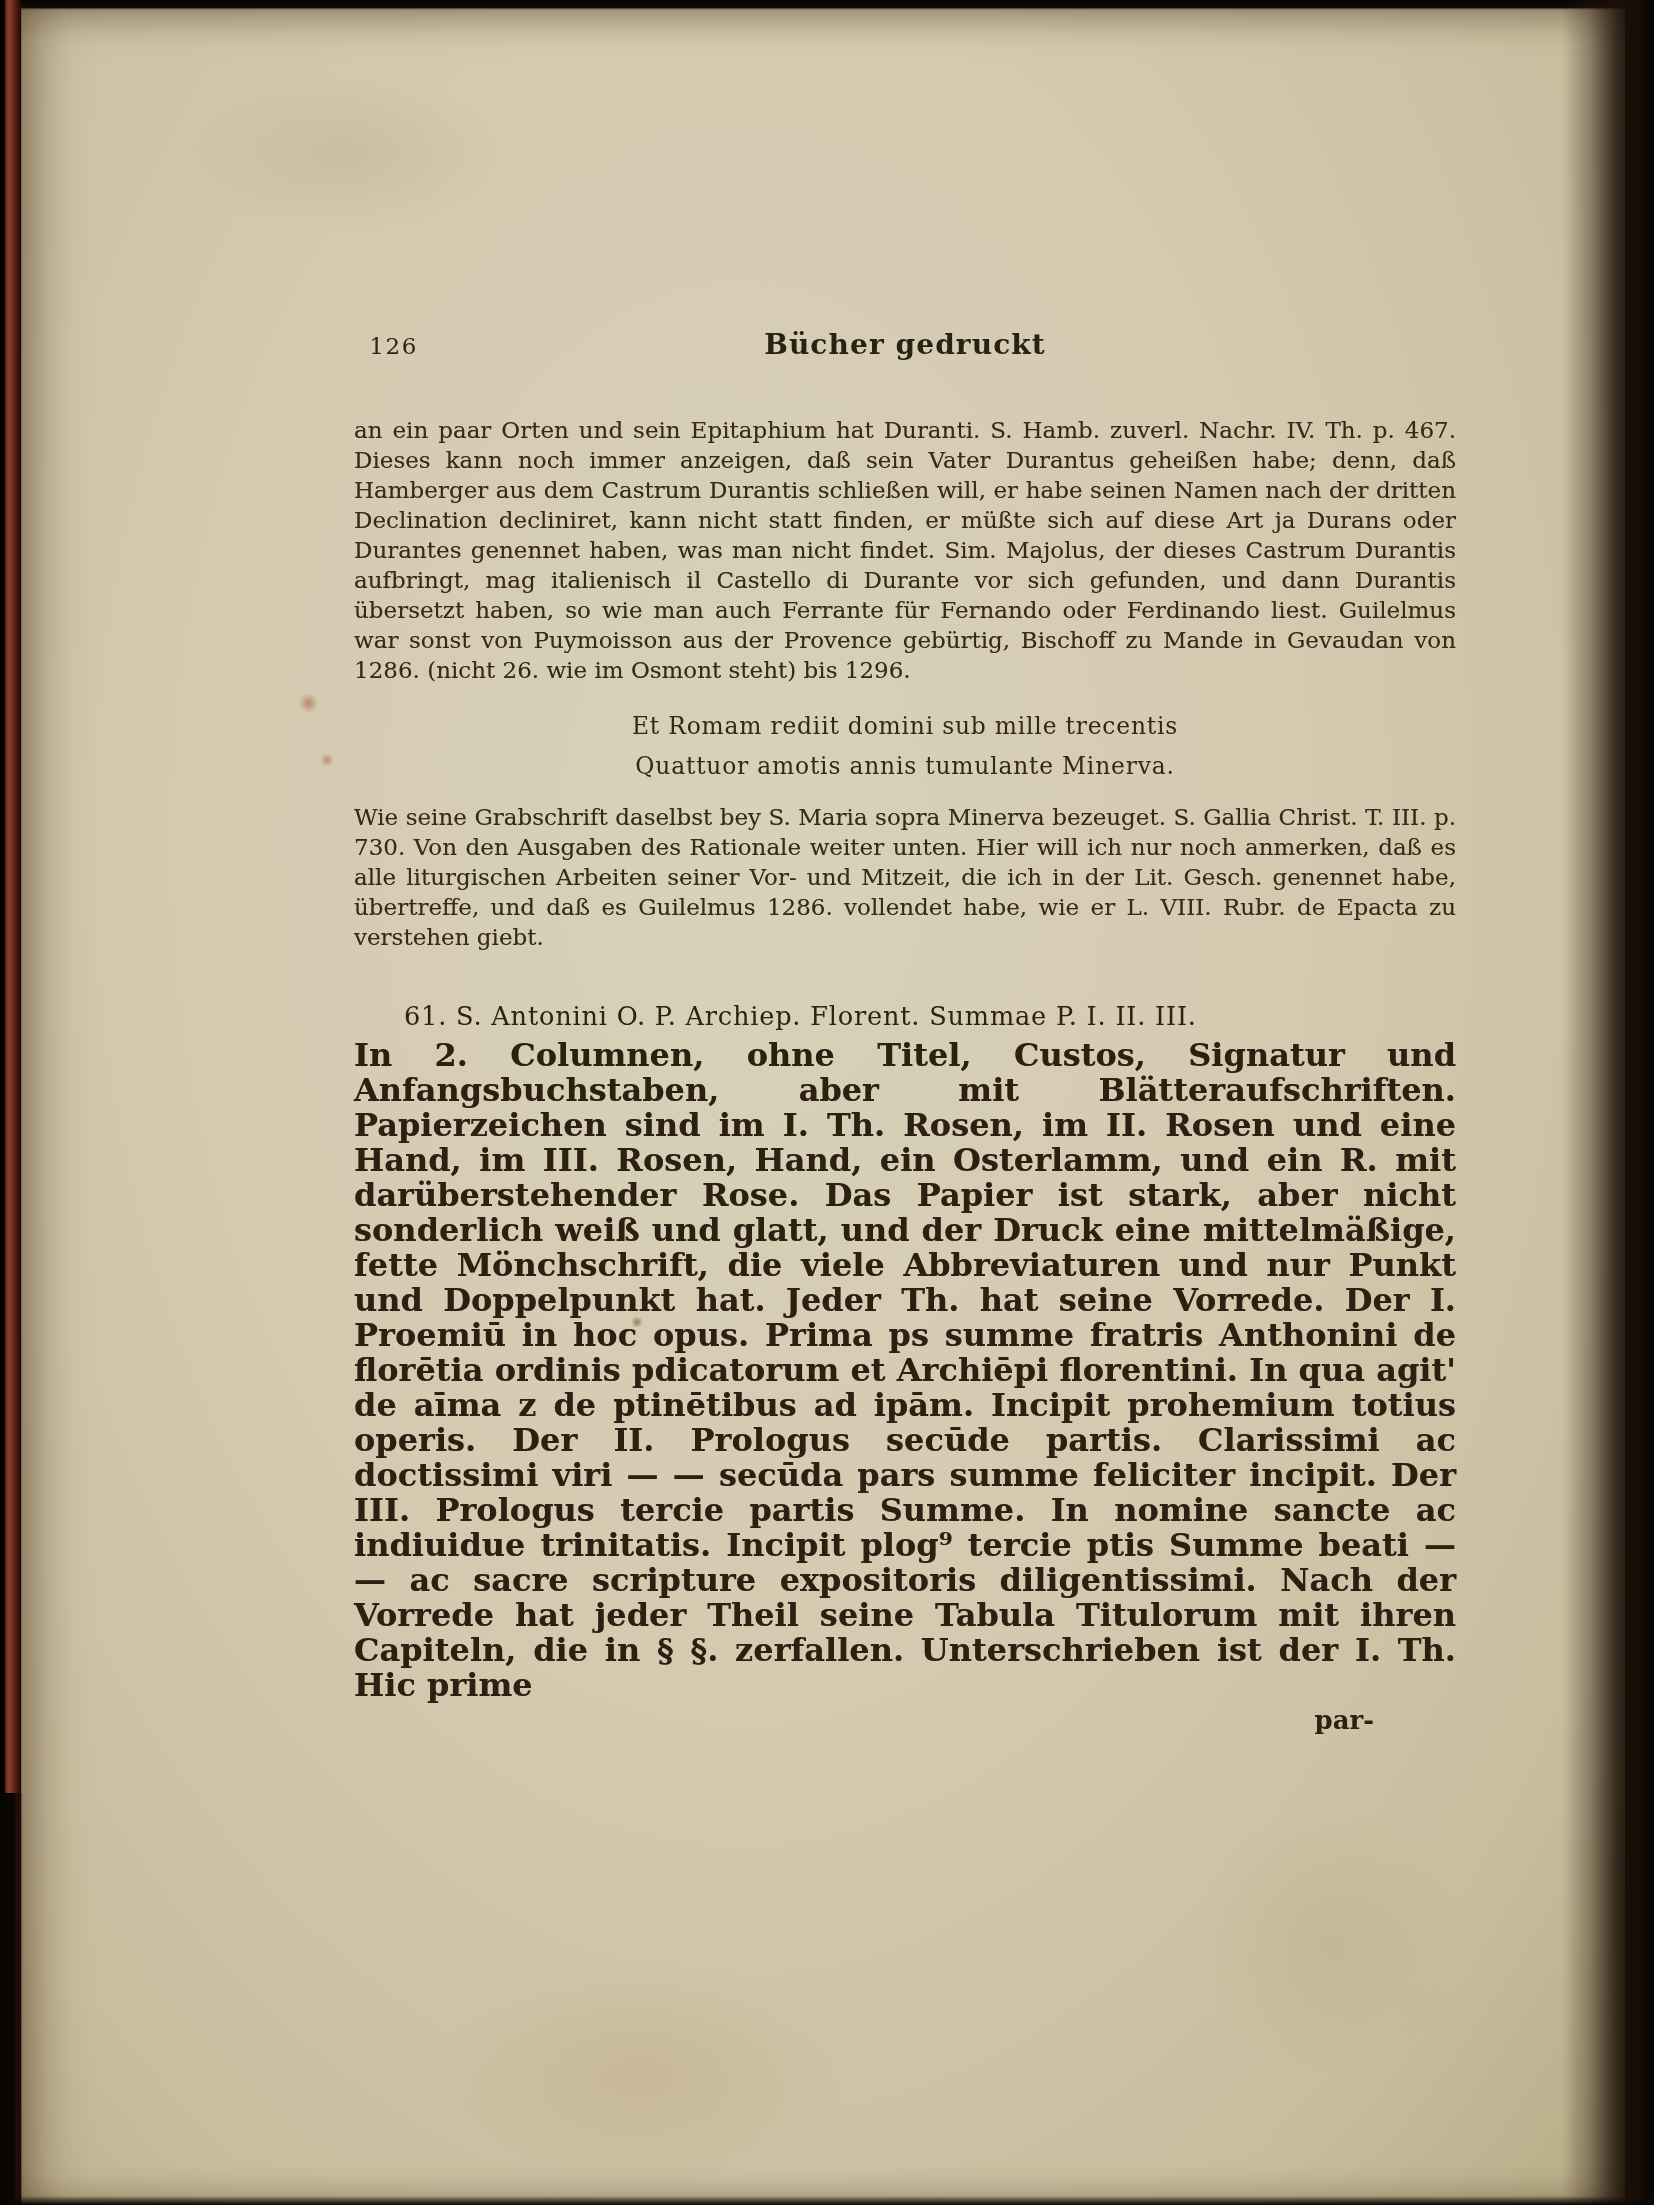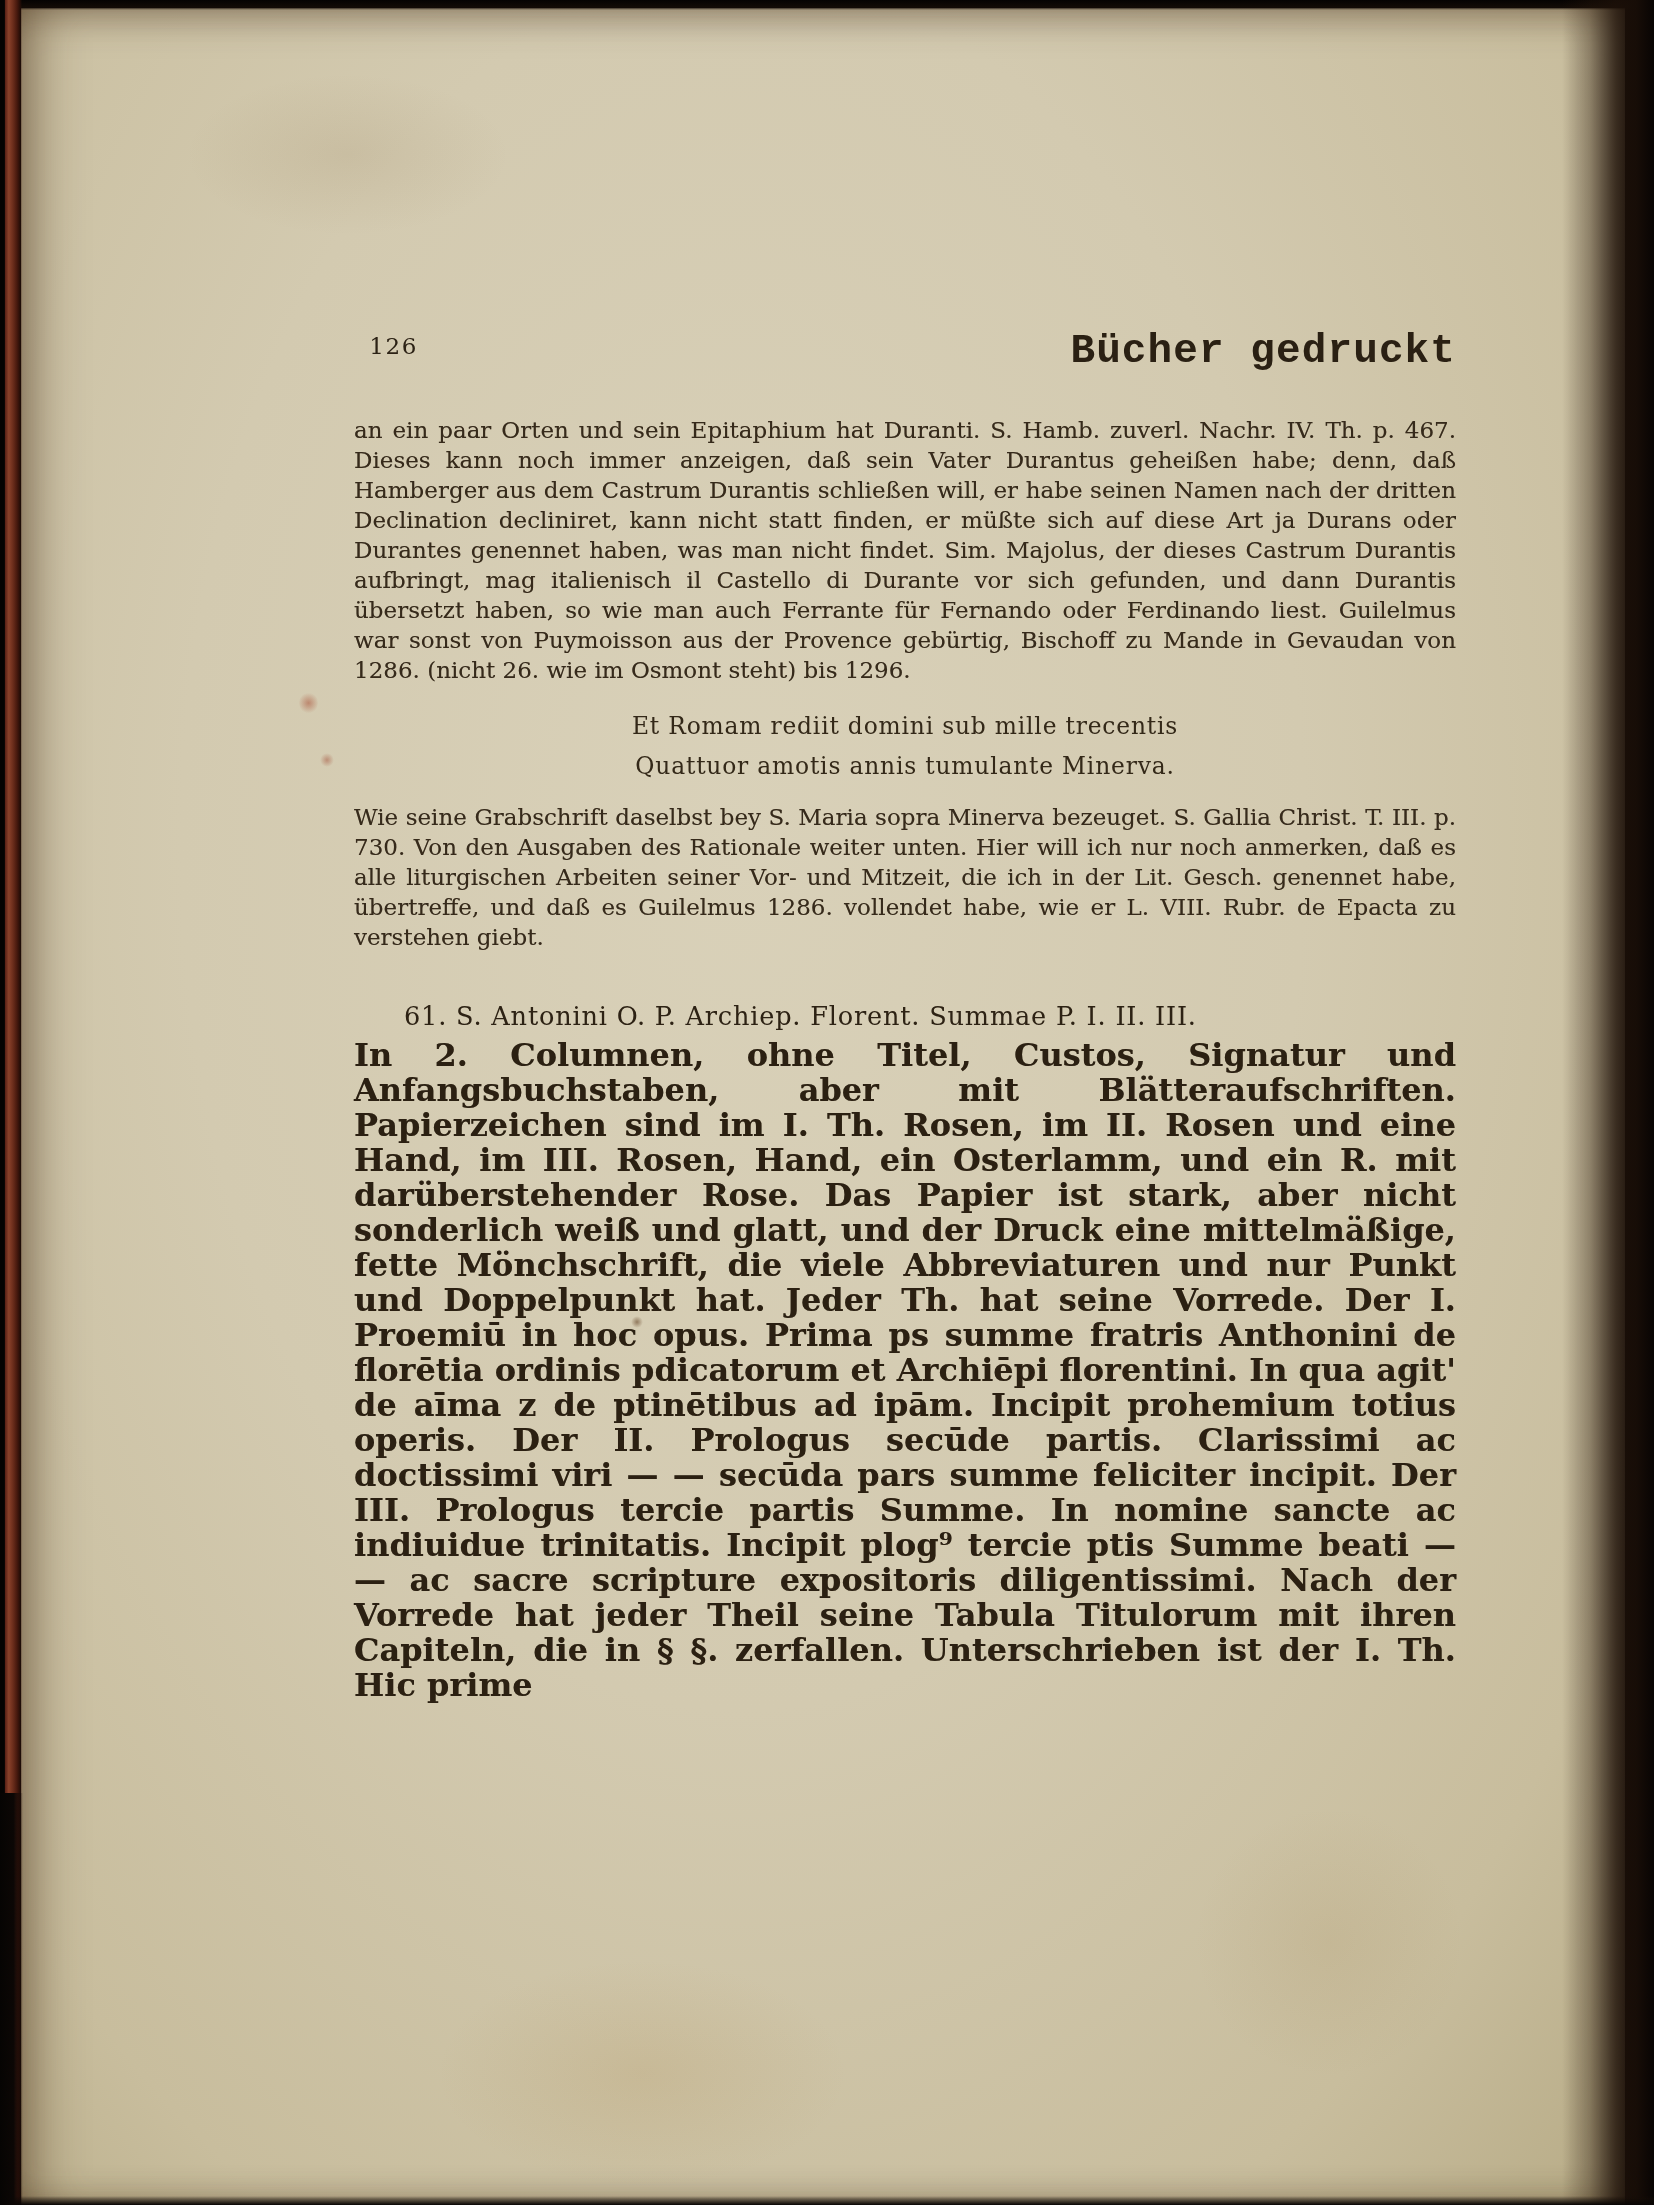--- a/index.html
+++ b/index.html
@@ -49,22 +49,22 @@
   .s5{left:1172px;top:1798px;width:272px;height:272px;border-radius:50%;background:radial-gradient(ellipse,rgba(150,115,60,0.10) 0%,rgba(150,115,60,0) 70%);}
   .s6{left:163px;top:65px;width:327px;height:163px;border-radius:50%;background:radial-gradient(ellipse,rgba(120,90,50,0.10) 0%,rgba(120,90,50,0) 70%);}
   
   .textblock{position:absolute;left:333px;top:320px;width:1102px;color:#32271a;}
   .header{position:relative;height:48px;margin-bottom:39px;}
   .pagenum{
     position:absolute;left:15.3px;top:5.4px;
     font-size:23px;letter-spacing:1.6px;color:#2c2215;
   }
   .runtitle{
-    position:absolute;left:0;right:0;top:0;text-align:right;
-    font-size:41px;font-weight:bold;letter-spacing:1.1px;color:#2a2013;font-family:Liberation Mono, monospace;
+    position:absolute;left:0;right:0;top:0;text-align:center;
+    font-size:28px;font-weight:bold;letter-spacing:1.1px;color:#2a2013;
   }
   p{margin:0;}
   .small{
     font-size:23px;line-height:30px;text-align:justify;color:#362a1b;
     text-shadow:0 0 0.5px rgba(45,33,17,0.35);
   }
   .verse{
     margin:21px 0 16.3px;text-align:center;
     font-size:23.4px;line-height:40px;letter-spacing:0.8px;color:#332818;
   }
@@ -107,20 +107,21 @@
         <div class="verse-line">Et Romam rediit domini sub mille trecentis</div>
         <div class="verse-line">Quattuor amotis annis tumulante Minerva.</div>
       </div>
 
       <p class="small">Wie seine Grabschrift daselbst bey S. Maria sopra Minerva bezeuget. S. Gallia Christ. T. III. p. 730. Von den Ausgaben des Rationale weiter unten. Hier will ich nur noch anmerken, daß es alle liturgischen Arbeiten seiner Vor- und Mitzeit, die ich in der Lit. Gesch. genennet habe, übertreffe, und daß es Guilelmus 1286. vollendet habe, wie er L. VIII. Rubr. de Epacta zu verstehen giebt.</p>
 
       <p class="entry-heading">61. S. Antonini O. P. Archiep. Florent. Summae P. I. II. III.</p>
 
       <p class="entry-body">In 2. Columnen, ohne Titel, Custos, Signatur und Anfangsbuchstaben, aber mit Blätteraufschriften. Papierzeichen sind im I. Th. Rosen, im II. Rosen und eine Hand, im III. Rosen, Hand, ein Osterlamm, und ein R. mit darüberstehender Rose. Das Papier ist stark, aber nicht sonderlich weiß und glatt, und der Druck eine mittelmäßige, fette Mönchschrift, die viele Abbreviaturen und nur Punkt und Doppelpunkt hat. Jeder Th. hat seine Vorrede. Der I. Proemiū in hoc opus. Prima ps summe fratris Anthonini de florētia ordinis pdicatorum et Archiēpi florentini. In qua agit' de aīma z de ptinētibus ad ipām. Incipit prohemium totius operis. Der II. Prologus secūde partis. Clarissimi ac doctissimi viri — — secūda pars summe feliciter incipit. Der III. Prologus tercie partis Summe. In nomine sancte ac indiuidue trinitatis. Incipit plog⁹ tercie ptis Summe beati — — ac sacre scripture expositoris diligentissimi. Nach der Vorrede hat jeder Theil seine Tabula Titulorum mit ihren Capiteln, die in § §. zerfallen. Unterschrieben ist der I. Th. Hic prime</p>
 
+      <div class="catchword">par-</div>
 
     </div>
   </div>
 
   <div class="edge-top"></div>
   <div class="edge-left"></div>
   <div class="edge-left-lower"></div>
   <div class="edge-right"></div>
   <div class="edge-bottom"></div>
 

